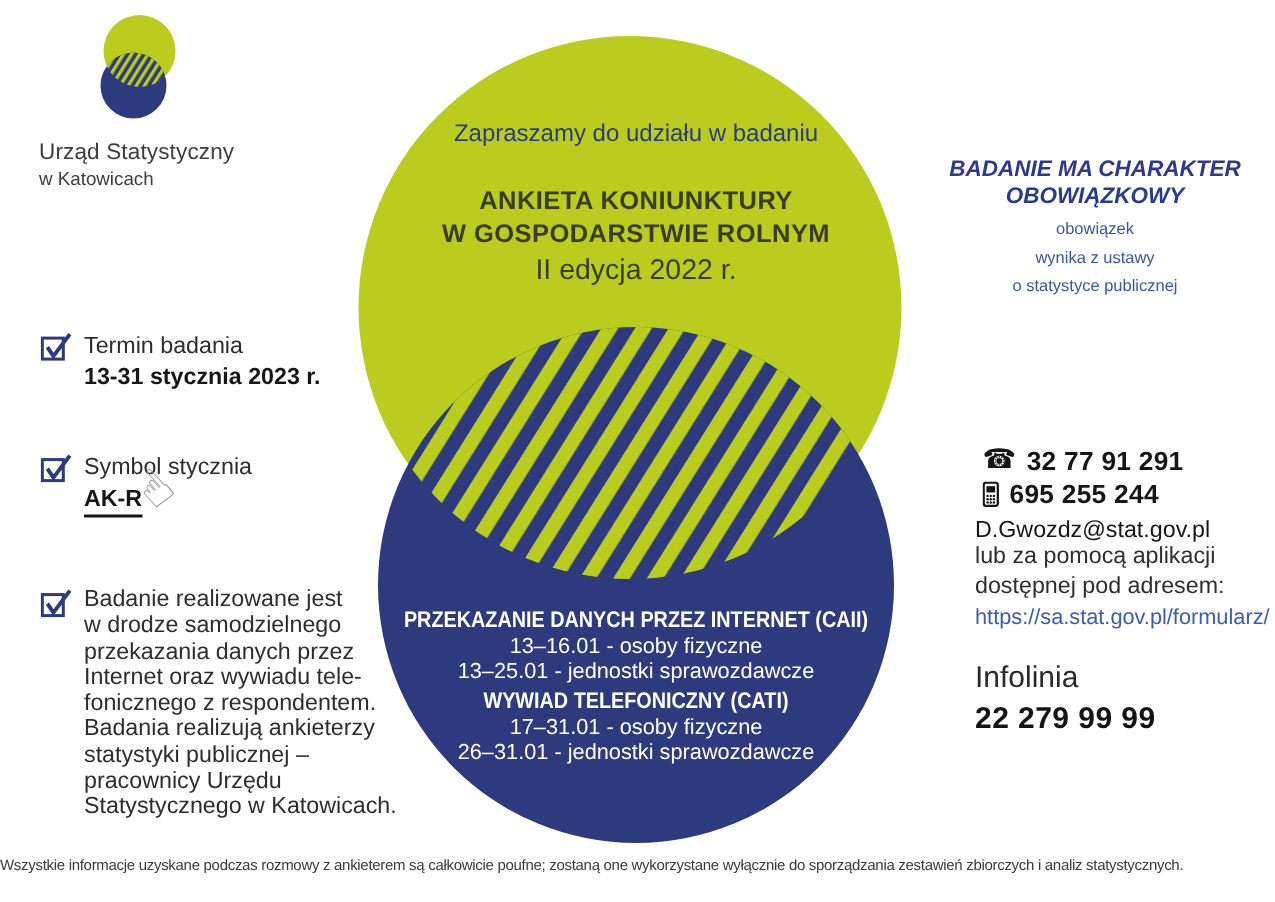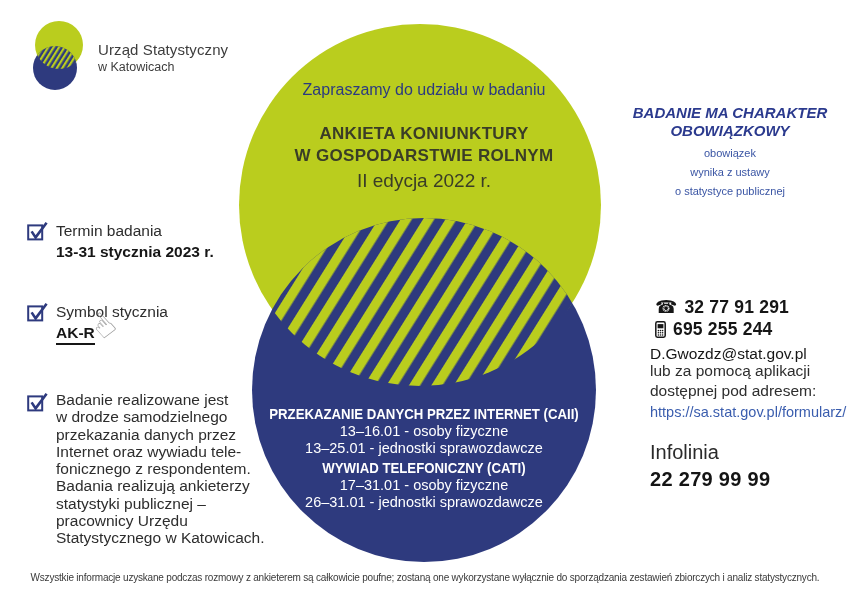--- a/index.html
+++ b/index.html
@@ -5,21 +5,21 @@
   html,body{margin:0;padding:0;background:#ffffff;}
   .poster{
     position:relative;width:850px;height:601px;overflow:hidden;background:#ffffff;
     font-family:"Liberation Sans",sans-serif;color:#2d2d2d;
   }
   .layer{position:absolute;left:0;top:0;}
   .ml{white-space:pre-line;}
   .abs{position:absolute;}
 
   
-  .logo{position:absolute;left:26px;top:20px;display:flex;align-items:center;gap:10px;}
+  .logo{position:absolute;left:26px;top:9px;display:flex;align-items:center;gap:10px;flex-direction:column;}
   .logo-text .l1{font-size:15px;color:#3d3d3d;letter-spacing:.1px;}
   .logo-text .l2{font-size:12.5px;color:#3d3d3d;margin-top:2px;}
 
   
   .tagline{left:264px;top:81px;width:320px;text-align:center;font-size:16px;color:#2c3a80;}
   .main-title{left:234px;top:123px;width:380px;text-align:center;font-size:17px;font-weight:bold;
               color:#3a3d27;line-height:22px;letter-spacing:.3px;}
   .edition{left:264px;top:170px;width:320px;text-align:center;font-size:19px;color:#3a3d27;}
 
   
@@ -49,21 +49,21 @@
   .phone-num{font-size:17.5px;color:#161616;letter-spacing:.2px;font-weight:bold;}
   .email{font-size:15.5px;color:#161616;margin-top:5px;}
   .r-app{left:650px;top:361px;}
   .r-app .t{font-size:15.5px;color:#2e2e2e;line-height:19.5px;}
   .r-app .u{font-size:14.5px;color:#3a5dae;margin-top:4px;cursor:pointer;}
   .r-info{left:650px;top:440px;}
   .r-info .lab{font-size:20px;color:#2a2a2a;line-height:24px;}
   .r-info .num{font-size:20px;font-weight:bold;color:#141414;line-height:24px;margin-top:3px;letter-spacing:.3px;}
 
   
-  .footer{left:0;top:572px;width:850px;text-align:center;font-size:10px;letter-spacing:-.2px;
+  .footer{left:0;top:572px;width:710px;text-align:center;font-size:10px;letter-spacing:-.2px;
           color:#3a3a3a;white-space:nowrap;}
 </style>
 </head>
 <body>
 
 <div class="poster">
 
   <svg class="layer" width="850" height="601" viewBox="0 0 850 601">
     <defs>
       <clipPath id="clipGreen">

